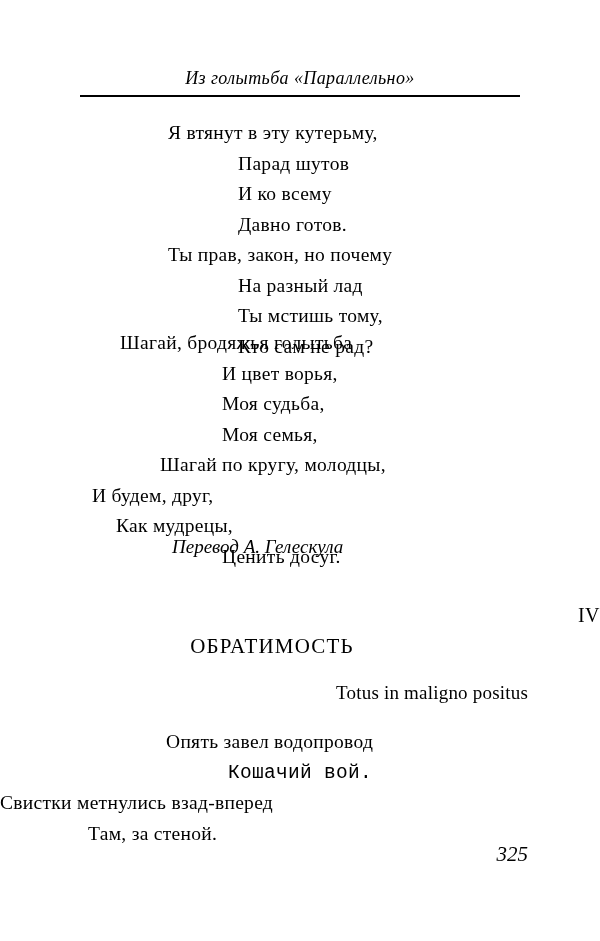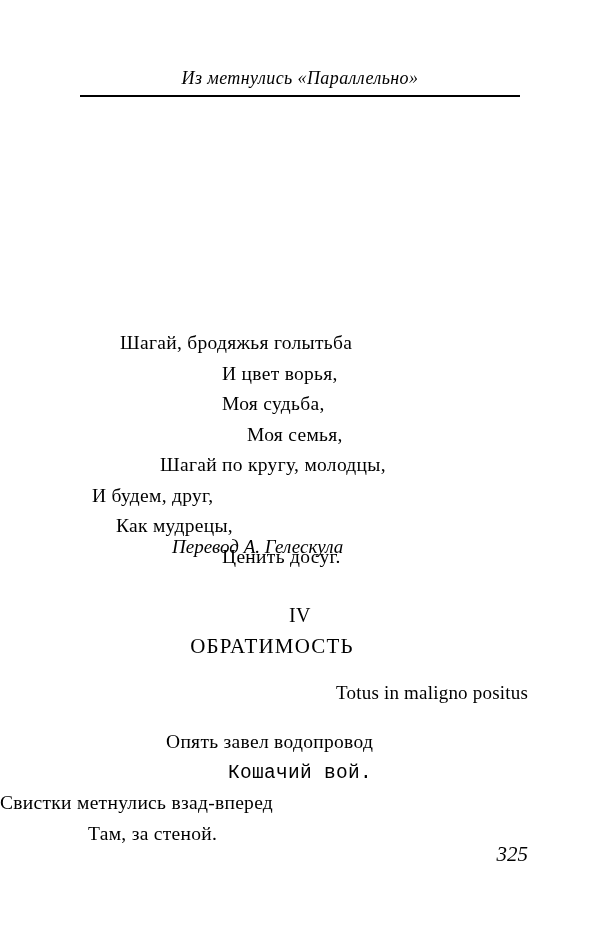--- a/index.html
+++ b/index.html
@@ -67,21 +67,21 @@
     font-size: 19px;
     padding-left: 172px;
     box-sizing: border-box;
   }
 
   .section-number {
     position: absolute;
     top: 604px;
     left: 0;
     width: 600px;
-    text-align: center;
+    text-align: right;
     font-size: 20px;
     letter-spacing: 0.5px;
   }
   .section-title {
     position: absolute;
     top: 634px;
     left: 0;
     width: 544px;
     text-align: center;
     font-size: 21px;
@@ -108,30 +108,40 @@
     right: 72px;
     font-style: italic;
     font-size: 21px;
   }
 </style>
 </head>
 <body>
 
 <div class="page">
 
-  <div class="running-head">Из метнулись «Параллельно»</div>
+  <div class="running-head">Из голытьба «Параллельно»</div>
 
   <div class="rule"></div>
 
+  <div class="poem stanza-1">
+      <div class="line" style="padding-left: 168px;">Я втянут в эту кутерьму,</div>
+      <div class="line" style="padding-left: 238px;">Парад шутов</div>
+      <div class="line" style="padding-left: 238px;">И ко всему</div>
+      <div class="line" style="padding-left: 238px;">Давно готов.</div>
+      <div class="line" style="padding-left: 168px;">Ты прав, закон, но почему</div>
+      <div class="line" style="padding-left: 238px;">На разный лад</div>
+      <div class="line" style="padding-left: 238px;">Ты мстишь тому,</div>
+      <div class="line" style="padding-left: 238px;">Кто сам не рад?</div>
+    </div>
 
   <div class="poem stanza-2">
       <div class="line" style="padding-left: 120px;">Шагай, бродяжья голытьба</div>
       <div class="line" style="padding-left: 222px;">И цвет ворья,</div>
       <div class="line" style="padding-left: 222px;">Моя судьба,</div>
-      <div class="line" style="padding-left: 222px; margin-left: 25px;">Моя семья,</div>
+      <div class="line" style="padding-left: 222px;">Моя семья,</div>
       <div class="line" style="padding-left: 160px;">Шагай по кругу, молодцы,</div>
       <div class="line" style="padding-left: 92px;">И будем, друг,</div>
       <div class="line" style="padding-left: 116px;">Как мудрецы,</div>
       <div class="line" style="padding-left: 222px;">Ценить досуг.</div>
     </div>
 
   <div class="translator">Перевод А. Гелескула</div>
 
   <div class="section-number">IV</div>
 

